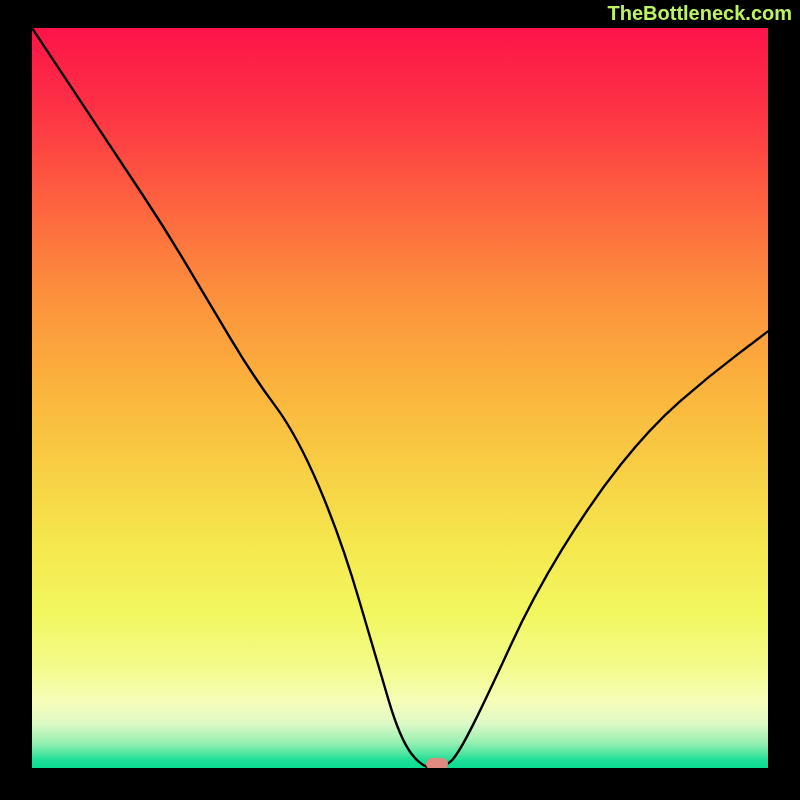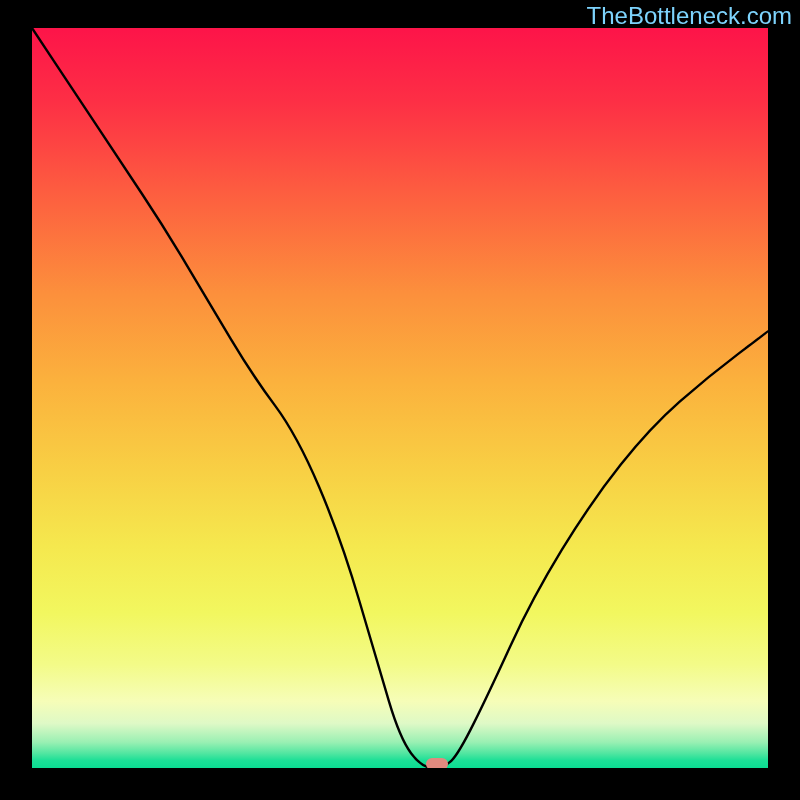--- a/index.html
+++ b/index.html
@@ -8,23 +8,23 @@
     width: 800px;
     height: 800px;
     background: #000;
     position: relative;
     font-family: Arial, sans-serif;
   }
   .watermark {
     position: absolute;
     top: 2px;
     right: 8px;
-    color: #7dd3fc;
-    font-size: 24px;
-    font-weight: 400;
+    color: #bef264;
+    font-size: 20px;
+    font-weight: 700;
     z-index: 10;
   }
   .plot-area {
     position: absolute;
     left: 32px;
     top: 28px;
     width: 736px;
     height: 740px;
     overflow: hidden;
   }

